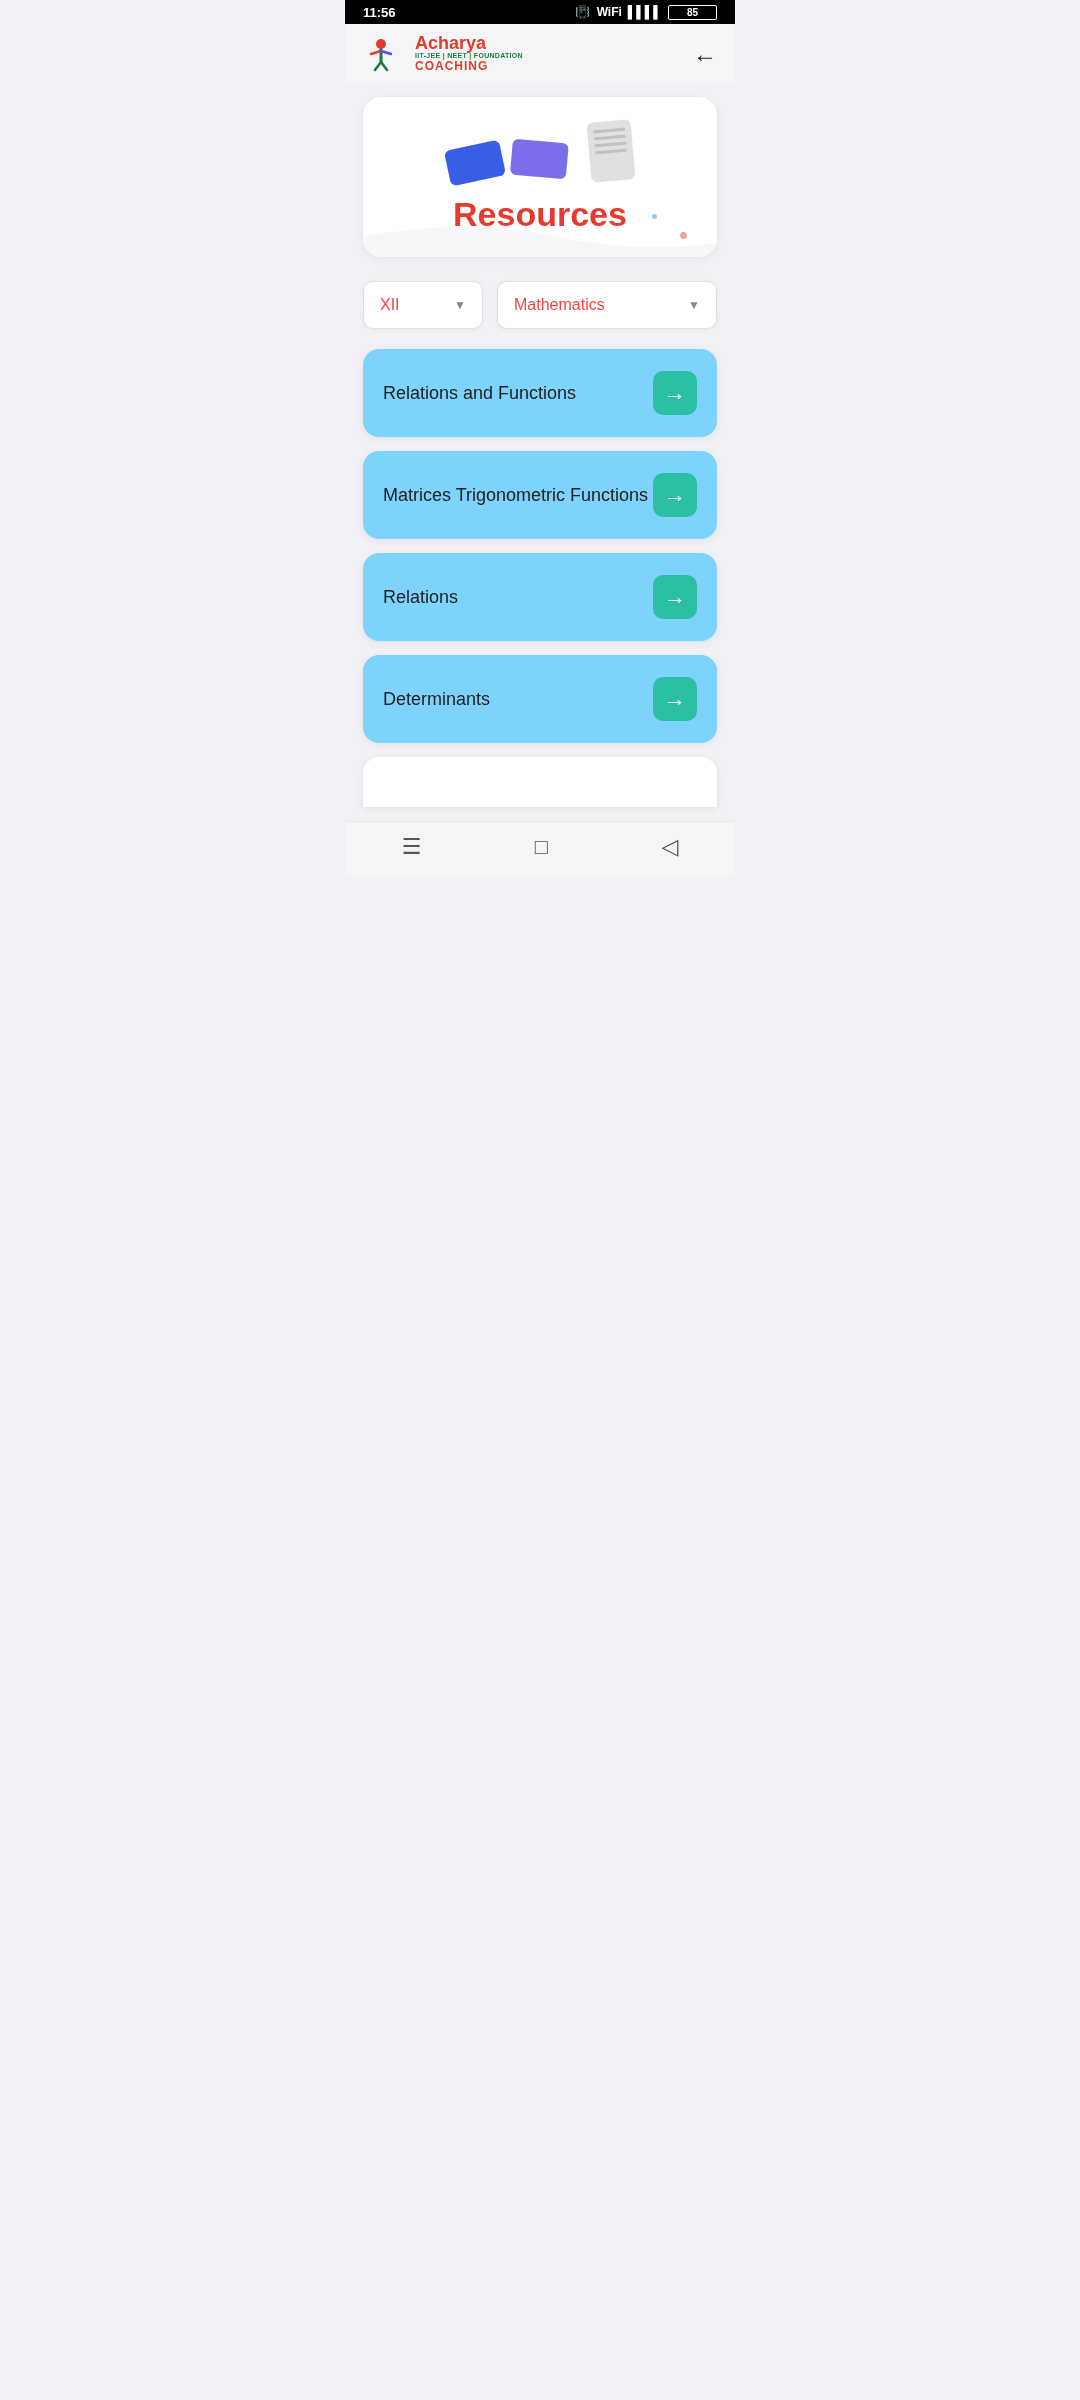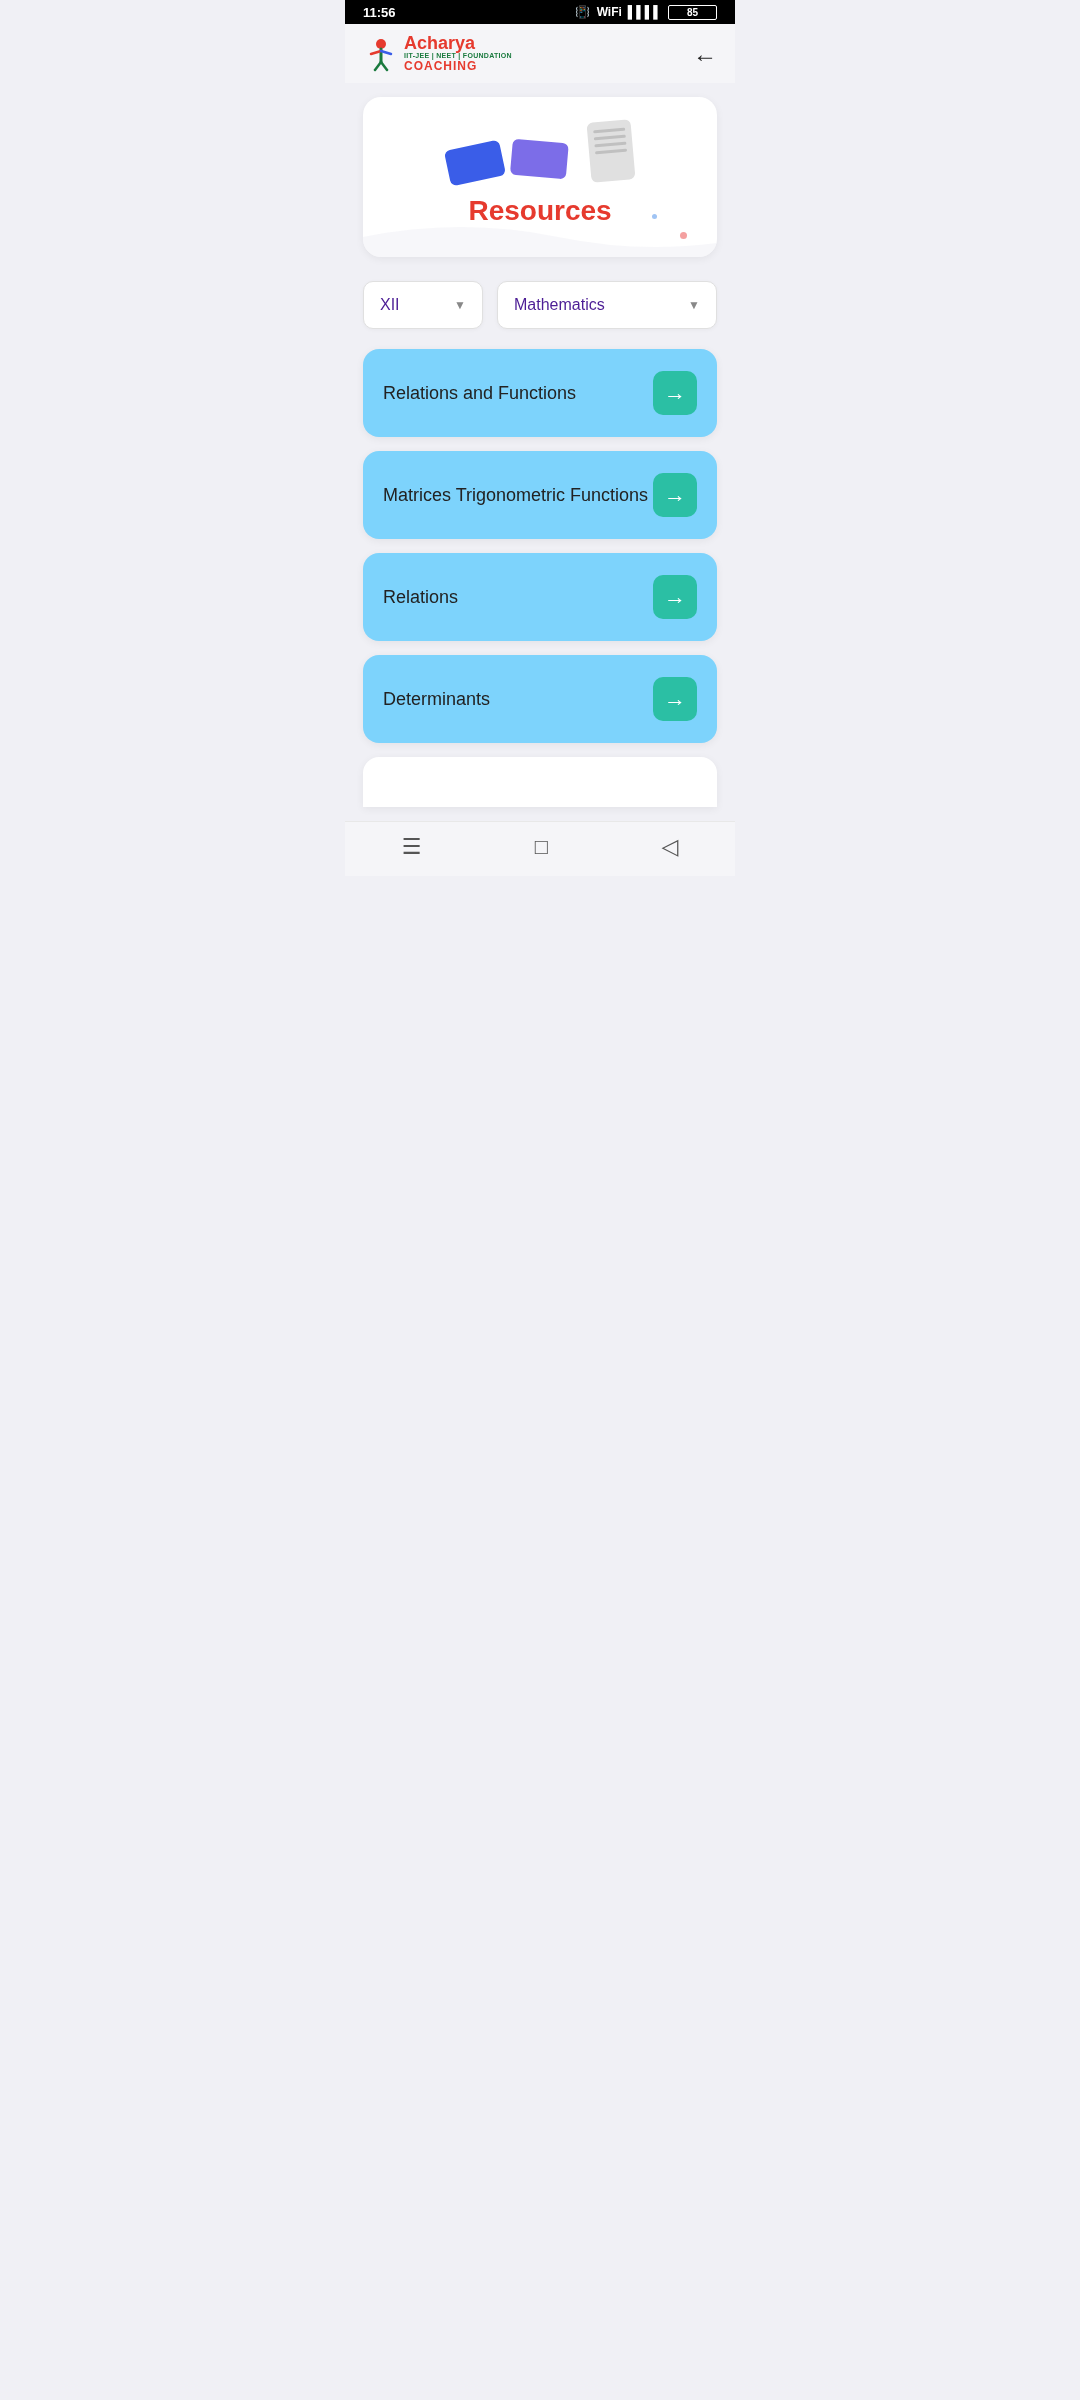--- a/index.html
+++ b/index.html
@@ -50,21 +50,21 @@
       justify-content: space-between;
       padding: 10px 18px;
     }
     .logo-container {
       display: flex;
       align-items: center;
     }
     .logo-text {
       display: flex;
       flex-direction: column;
-      margin-left: 5px;
+      margin-left: 16px;
     }
     .logo-acharya {
       font-size: 18px;
       font-weight: 800;
       color: #e63a2e;
       line-height: 1;
     }
     .logo-sub {
       font-size: 7px;
       color: #1a7a3e;
@@ -136,21 +136,21 @@
       flex-direction: column;
       gap: 4px;
       padding: 8px 6px;
     }
     .card-gray-line {
       height: 3px;
       background: #c0c0c0;
       border-radius: 2px;
     }
     .banner-title {
-      font-size: 28px;
+      font-size: 34px;
       font-weight: 800;
       color: #e63a2e;
       margin-top: 4px;
       z-index: 1;
     }
     .banner-wave {
       position: absolute;
       bottom: 0;
       left: 0;
       right: 0;
@@ -193,21 +193,21 @@
       box-shadow: 0 1px 4px rgba(0,0,0,0.04);
     }
     .dropdown-box.small {
       flex: 0 0 120px;
     }
     .dropdown-box.large {
       flex: 1;
     }
     .dropdown-label {
       font-size: 16px;
-      color: #4c1d95;
+      color: #ef4444;
       font-weight: 500;
     }
     .dropdown-arrow {
       font-size: 12px;
       color: #888;
       margin-left: 8px;
     }
 
     
     .topics-list {

